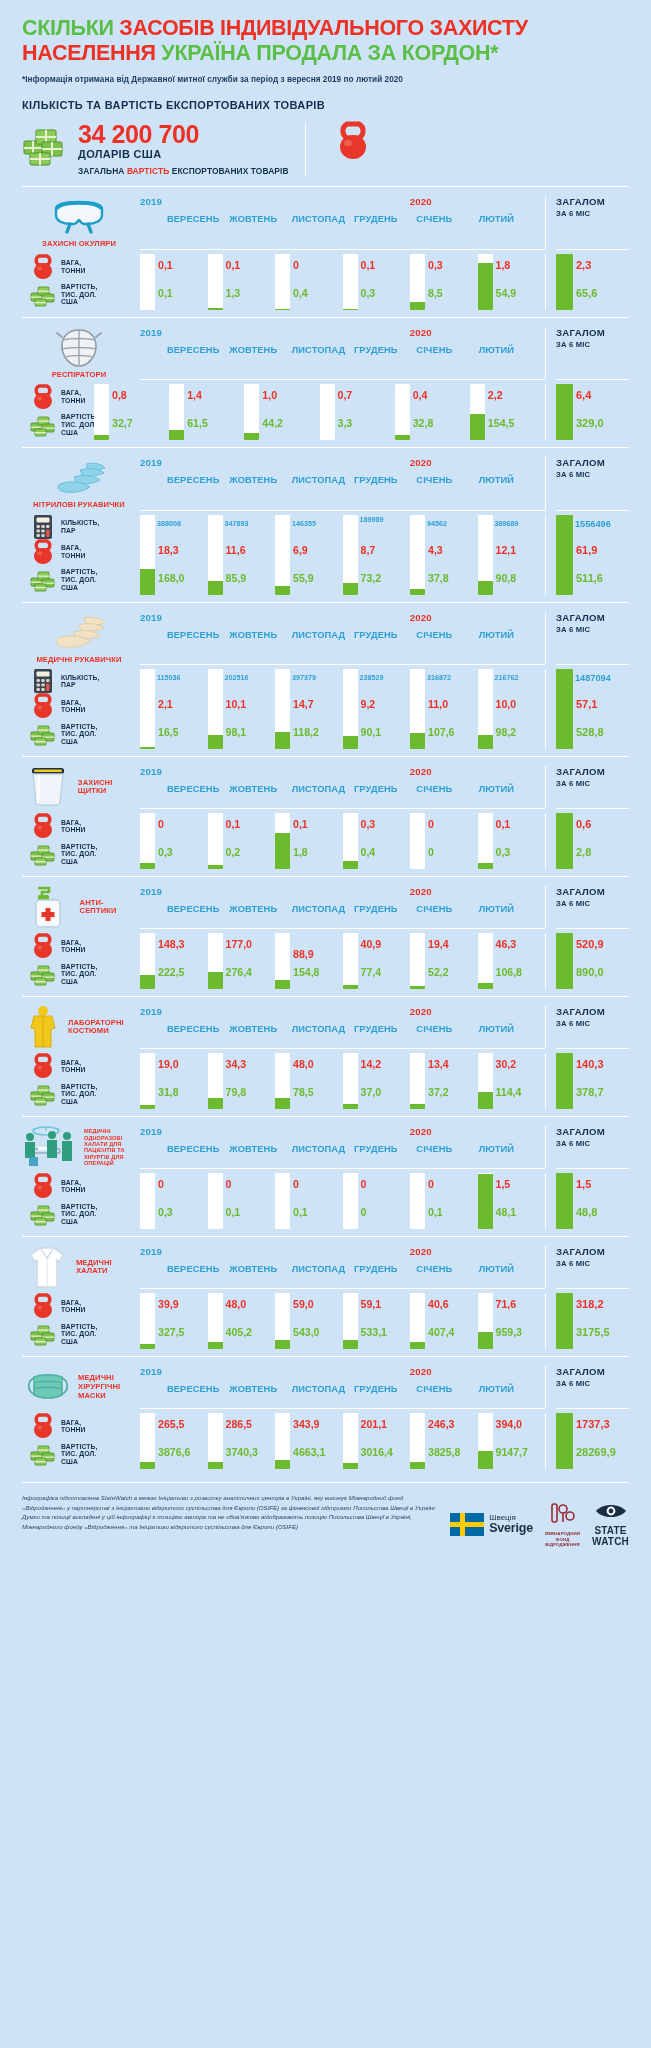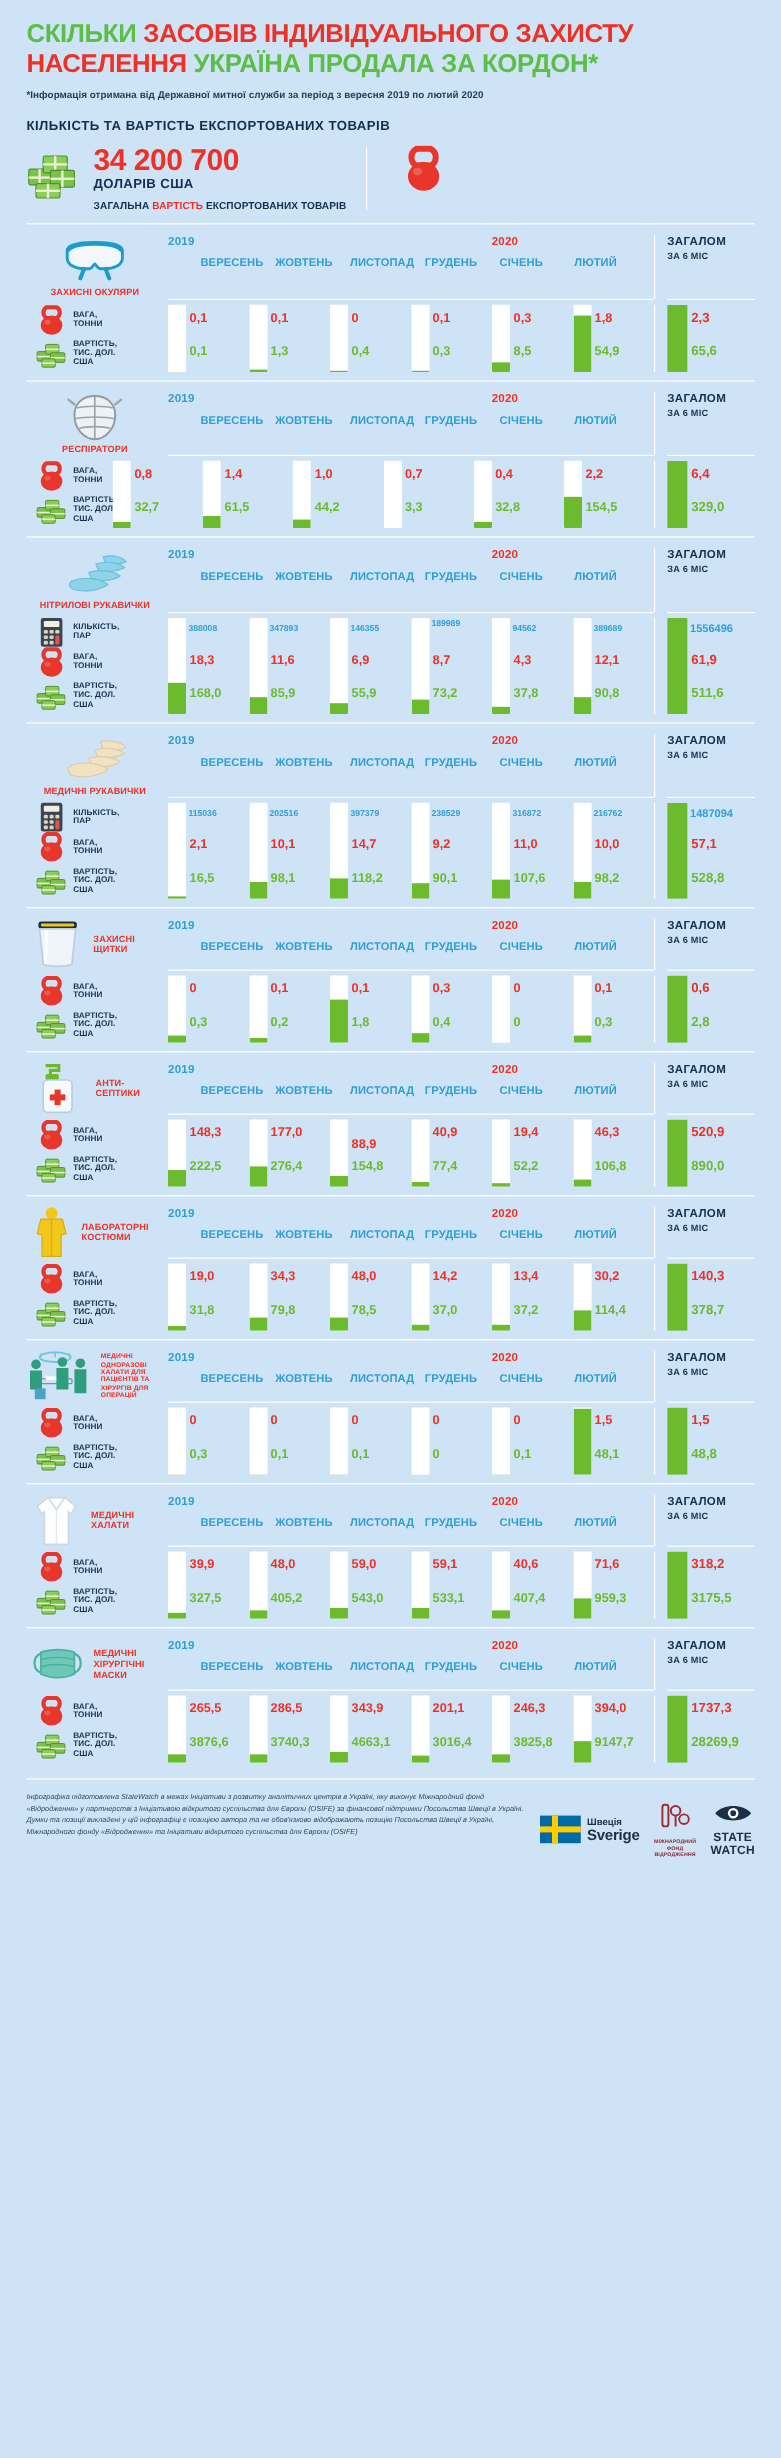--- a/index.html
+++ b/index.html
@@ -116,21 +116,21 @@
   .foot-rule{margin:6px 22px 0 22px;height:1px;background:#ffffff;}
   .footer{display:flex;align-items:flex-start;padding:10px 22px 0 22px;gap:10px;}
   .foot-text{flex:1;font-size:6.1px;line-height:9.4px;color:#2c4a63;font-style:italic;}
   .logos{display:flex;align-items:center;gap:12px;padding-top:8px;}
   .sw-logo{text-align:center;}
   .sw-logo .nm1{font-size:10px;font-weight:bold;color:#1b2f44;letter-spacing:.2px;line-height:11px;}
   .se-flag{display:flex;align-items:center;gap:5px;}
   .flagbox{width:34px;height:23px;position:relative;background:#006aa7;}
   .flagbox .hbar{position:absolute;left:0;right:0;top:9px;height:5px;background:#fecc00;}
   .flagbox .vbar{position:absolute;top:0;bottom:0;left:10px;width:5px;background:#fecc00;}
-  .se-txt .l1{font-size:8px;color:#1b2f44;font-weight:bold;line-height:9px;}
+  .se-txt .l1{font-size:8px;color:#1b2f44;font-weight:normal;line-height:9px;}
   .se-txt .l2{font-size:12.5px;color:#1b2f44;font-weight:bold;line-height:13px;letter-spacing:-0.2px;}
   .mf{text-align:center;}
   .mf .mft{font-size:4.4px;color:#8a2830;font-weight:bold;line-height:5.4px;letter-spacing:.1px;}
 </style>
 </head>
 <body>
 
 <div class="page">
 
   <div class="header">

